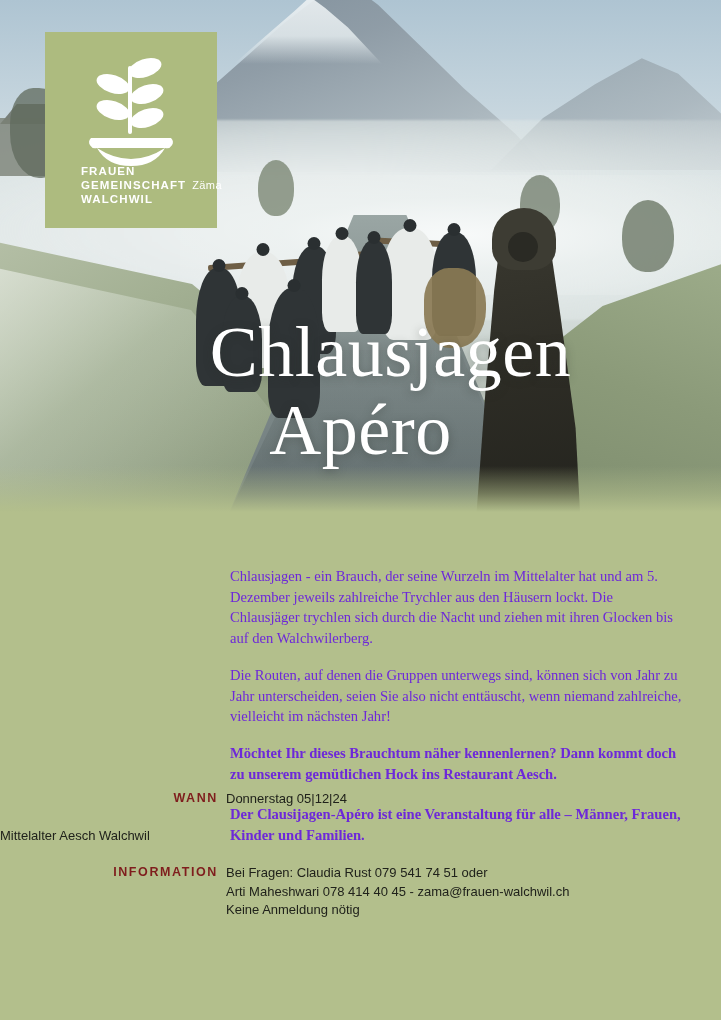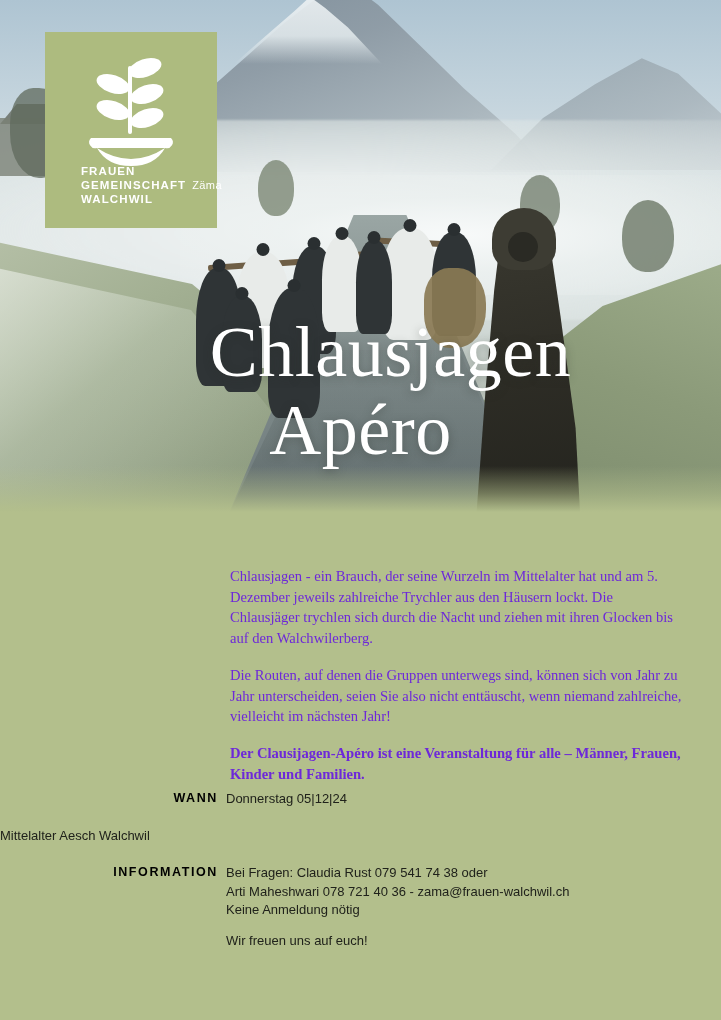--- a/index.html
+++ b/index.html
@@ -299,21 +299,21 @@
     margin-bottom: 18px;
   }
   .row .label {
     width: 226px;
     text-align: right;
     padding-right: 8px;
     box-sizing: border-box;
     font-size: 12.5px;
     font-weight: bold;
     letter-spacing: 1.6px;
-    color: #000000;
+    color: #7f1d1d;
     padding-top: 1px;
   }
   .row .value {
     flex: 1;
     font-size: 13px;
     line-height: 1.45;
     color: #20221b;
   }
   .row .value .l { display: block; }
   .row .value .spacer { display: block; height: 12px; }
@@ -408,20 +408,21 @@
 
   <div class="title-wrap">
     <div class="title-line1">Chlausjagen</div>
     <div class="title-line2">Apéro</div>
   </div>
 
   <div class="body-area">
     <div class="paragraphs">
       <p>Chlausjagen - ein Brauch, der seine Wurzeln im Mittelalter hat und am 5. Dezember jeweils zahlreiche Trychler aus den Häusern lockt. Die Chlausjäger trychlen sich durch die Nacht und ziehen mit ihren Glocken bis auf den Walchwilerberg.</p>
       <p>Die Routen, auf denen die Gruppen unterwegs sind, können sich von Jahr zu Jahr unterscheiden, seien Sie also nicht enttäuscht, wenn niemand zahlreiche, vielleicht im nächsten Jahr!</p>
+      <p class="strong">Möchtet Ihr dieses Brauchtum näher kennenlernen? Dann kommt doch zu unserem gemütlichen Hock ins Restaurant Aesch.</p>
       <p class="strong">Der Clausijagen-Apéro ist eine Veranstaltung für alle – Männer, Frauen, Kinder und Familien.</p>
     </div>
 
     <div class="details">
 
       <div class="row">
         <div class="label">WANN</div>
         <div class="value">
           <span class="l">Donnerstag 05|12|24</span>
         </div>
@@ -429,24 +430,23 @@
 
       <div class="row">
         <div class="value">
           <span class="l">Mittelalter Aesch Walchwil</span>
         </div>
       </div>
 
       <div class="row">
         <div class="label">INFORMATION</div>
         <div class="value">
-          <span class="l">Bei Fragen: Claudia Rust  079 541 74 38 oder</span>
-          <span class="l">Arti Maheshwari 078 721 40 36 - zama@frauen-walchwil.ch</span>
+          <span class="l">Bei Fragen: Claudia Rust  079 541 74 51 oder</span>
+          <span class="l">Arti Maheshwari 078 414 40 45 - zama@frauen-walchwil.ch</span>
           <span class="l">Keine Anmeldung nötig</span>
           <span class="spacer"></span>
-          <span class="l">Wir freuen uns auf euch!</span>
         </div>
       </div>
 
     </div>
   </div>
 
 </div>
 
 </body></html>

